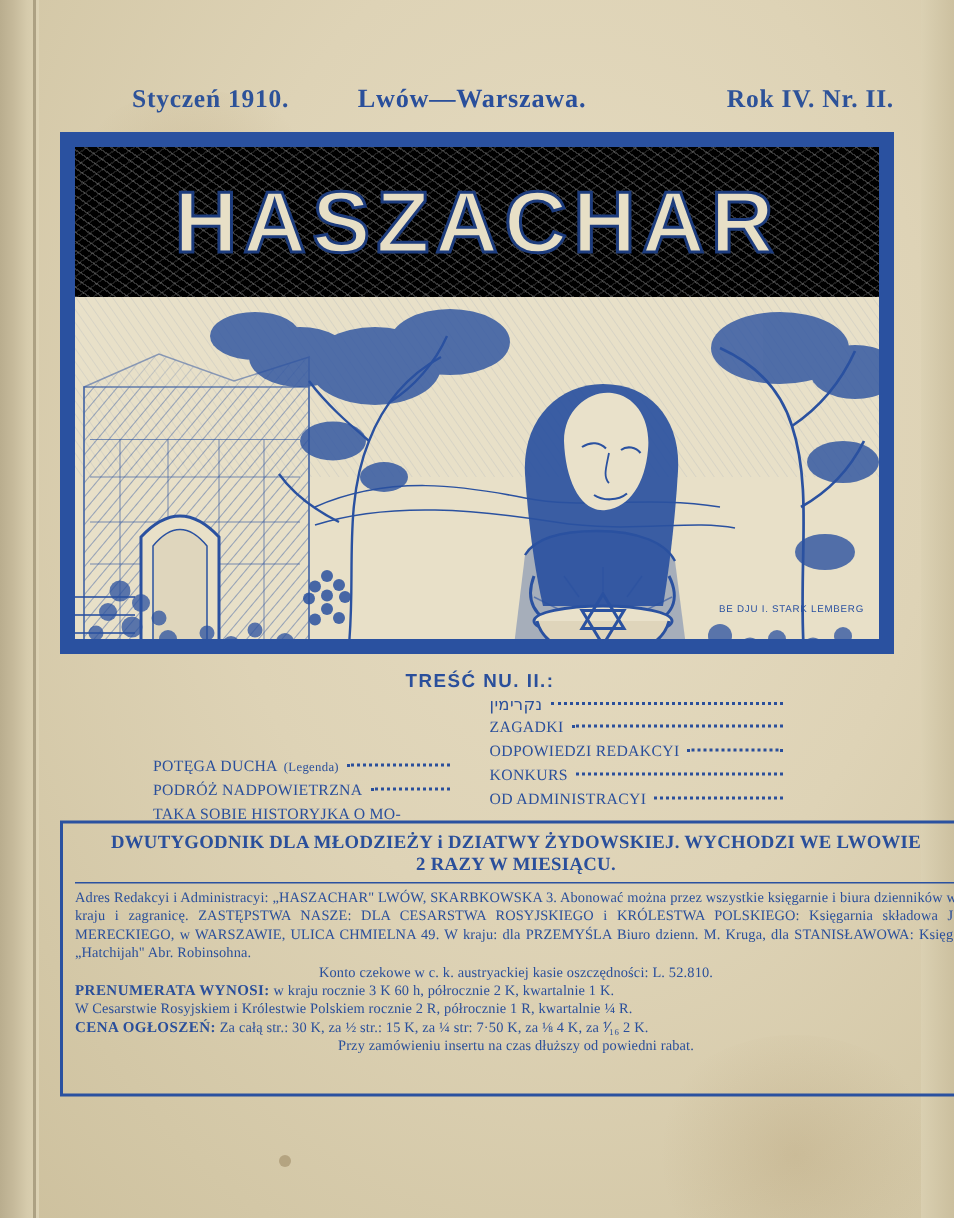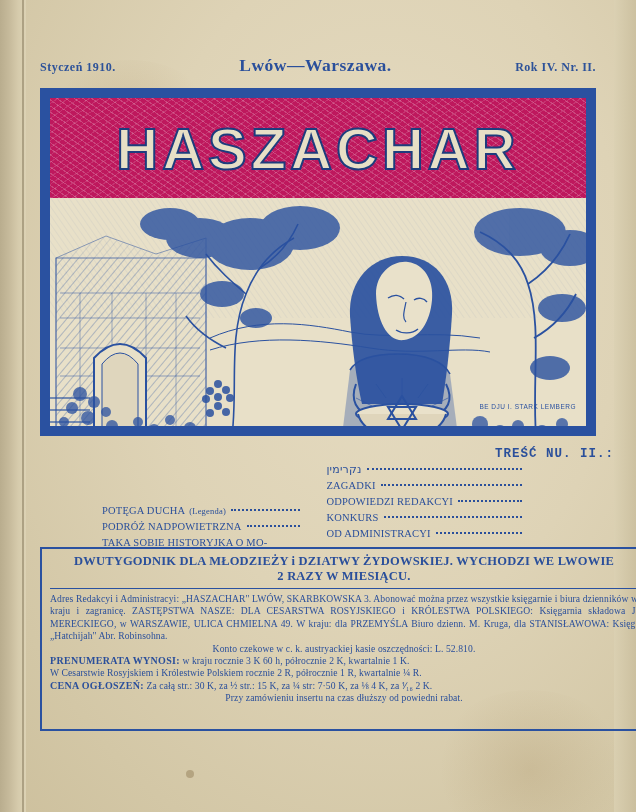--- a/index.html
+++ b/index.html
@@ -34,33 +34,33 @@
     position:absolute;left:26px;top:0;width:588px;height:812px;
   }
   
   .topline{
     position:absolute;top:55px;left:14px;width:556px;
     display:flex;justify-content:space-between;align-items:baseline;
     color:#2a4f9b;
     font-family:"Liberation Serif", serif;
     letter-spacing:.5px;
   }
-  .topline .t{font-size:12px;font-weight:700;color:#2d5299;}
+  .topline .t{font-size:17px;font-weight:700;color:#2d5299;margin-left:48px;}
   .topline .mid{font-size:17.5px;font-weight:700;}
   
   .cover{
     position:absolute;left:14px;top:88px;width:556px;height:348px;
     border:10px solid #2a51a0;
     box-sizing:border-box;
     background:#e8e0c8;
     overflow:hidden;
   }
   .masthead{
     position:relative;height:100px;
-    background:#be185d;
+    background:#000000;
     display:flex;align-items:center;justify-content:center;
     overflow:hidden;
   }
   .masthead .hatch{
     position:absolute;inset:0;
     background:
       repeating-linear-gradient(35deg, rgba(255,255,255,.20) 0 1px, transparent 1px 5px),
       repeating-linear-gradient(-35deg, rgba(255,255,255,.12) 0 1px, transparent 1px 6px);
   }
   .masthead .word{
@@ -81,23 +81,23 @@
   }
   .illus svg{position:absolute;inset:0;}
   .sig{
     position:absolute;right:10px;bottom:26px;
     font-family:"Liberation Sans", sans-serif;
     font-size:6.5px;line-height:7px;color:#2a51a0;
     text-align:right;letter-spacing:.5px;
   }
   
   .tresc-title{
-    position:absolute;top:447px;left:0;width:588px;text-align:right;
+    position:absolute;top:447px;left:0;width:588px;text-align:center;
     color:#2a4f9b;font-size:12.5px;font-weight:700;letter-spacing:1px;
-    font-family:Liberation Mono, monospace;
+    font-family:Liberation Sans, sans-serif;
   }
   .toc{
     position:absolute;top:462px;left:76px;width:420px;
     display:flex;gap:26px;
     color:#2a4f9b;
   }
   .toc .col{flex:1;}
   .toc .row{
     display:flex;align-items:baseline;
     font-size:10.5px;line-height:16px;

